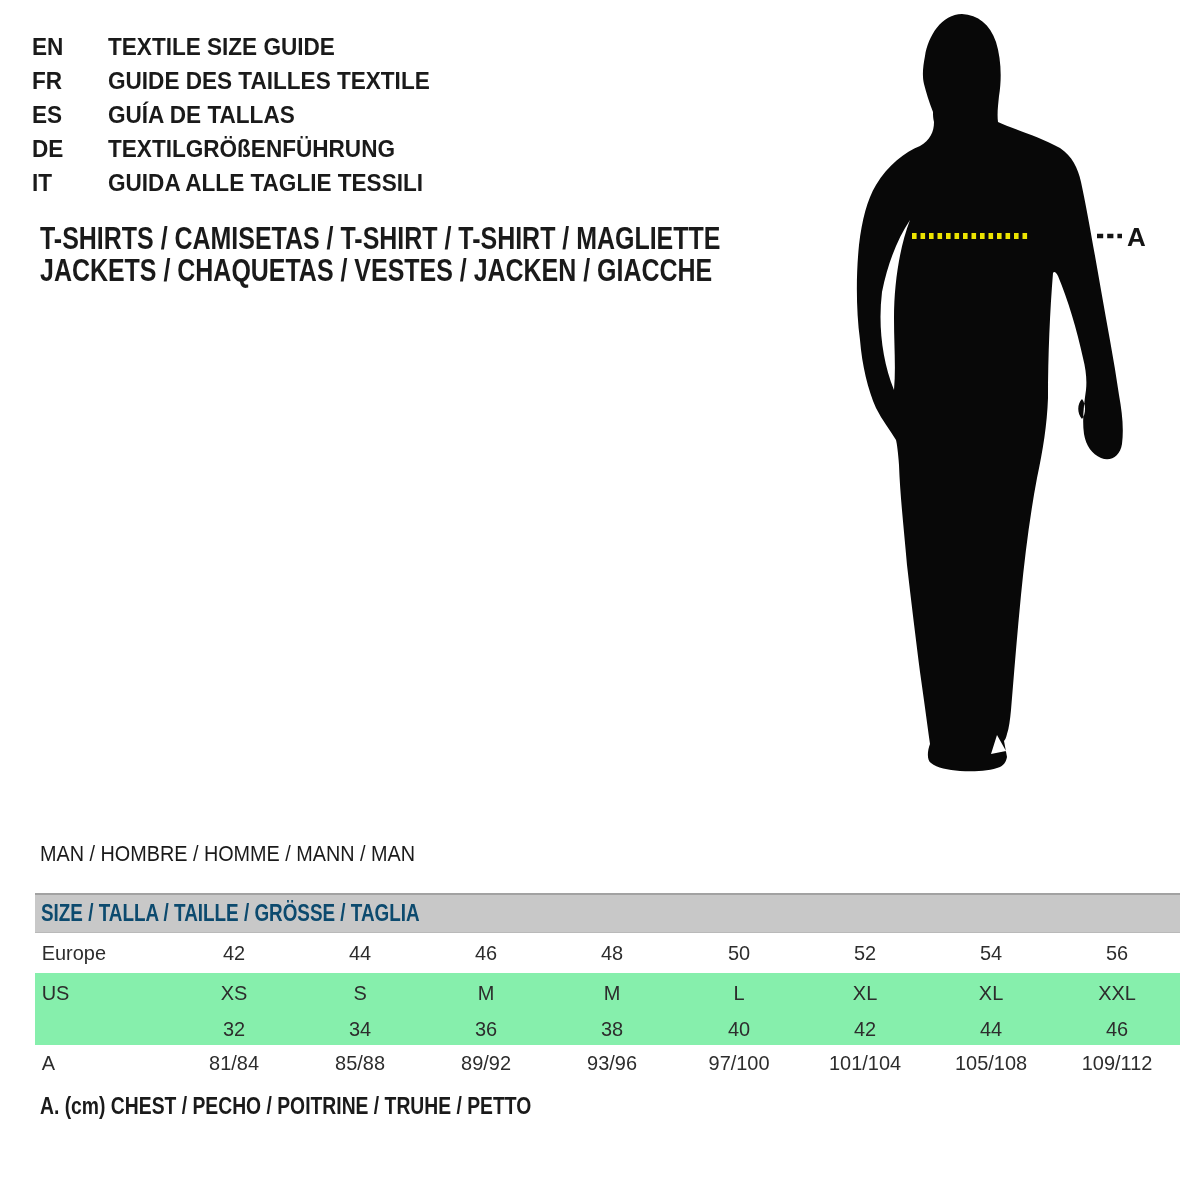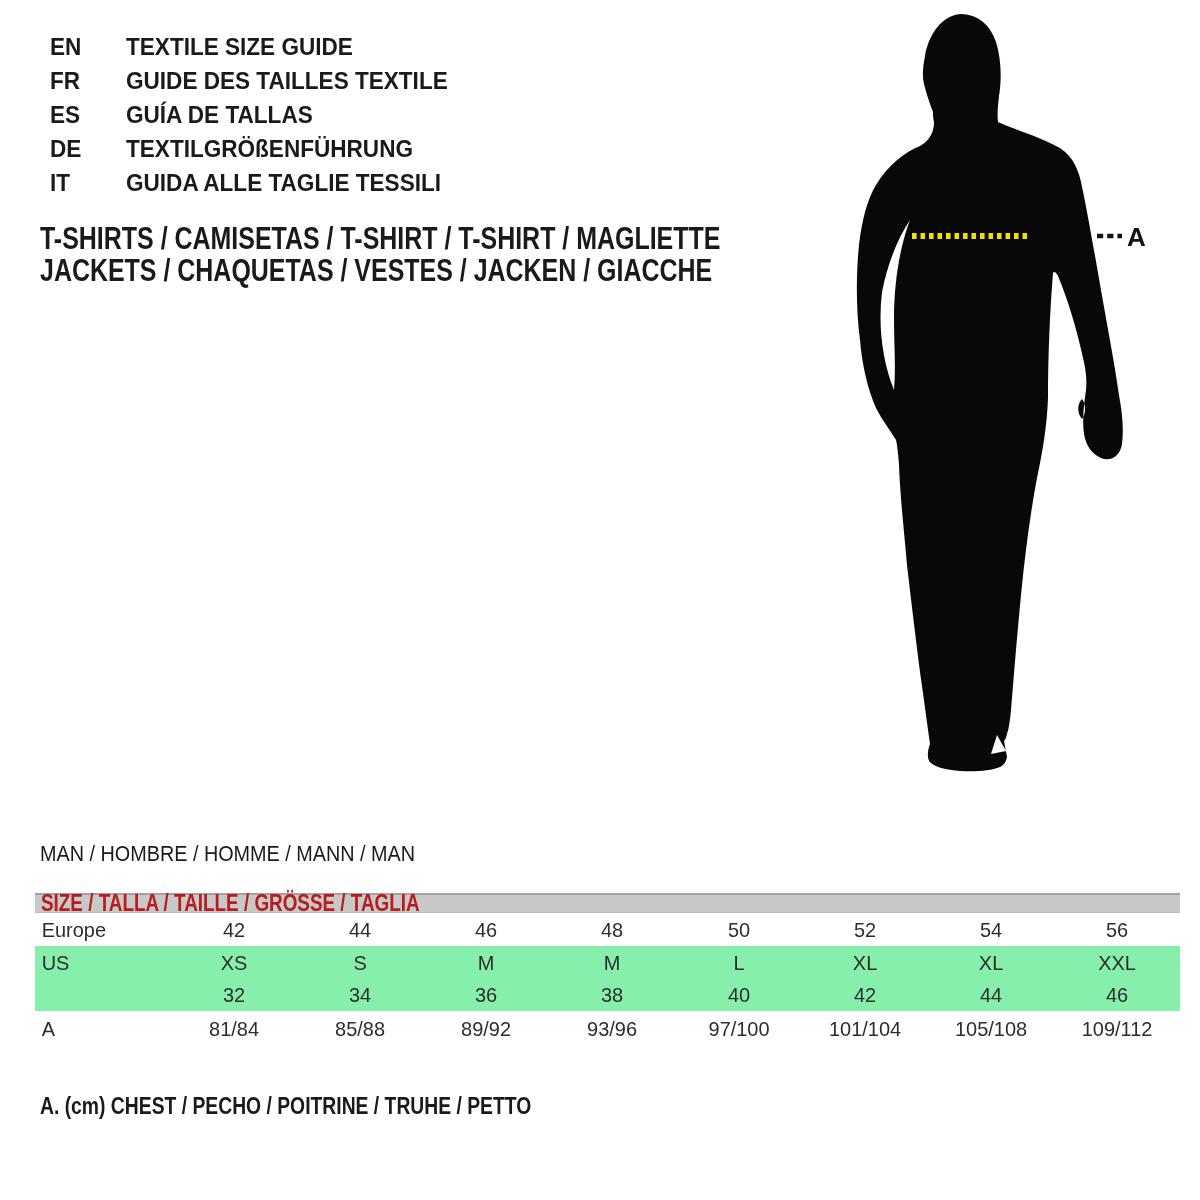--- a/index.html
+++ b/index.html
@@ -13,44 +13,44 @@
 
   
   .sx94,.sx90,.sx84,.sx82,.sx78{display:inline-block;white-space:nowrap;transform-origin:0 50%;}
   .sx94{transform:scaleX(.94);}
   .sx90{transform:scaleX(.90);}
   .sx84{transform:scaleX(.84);}
   .sx82{transform:scaleX(.82);}
   .sx78{transform:scaleX(.78);}
 
   
-  .lang-list{position:absolute;left:50px;top:30px;}
+  .lang-list{position:absolute;left:32px;top:30px;}
   .lang-row{display:flex;align-items:center;height:34px;font-weight:bold;font-size:24px;}
   .lang-code{width:76px;}
 
   
   .categories{position:absolute;left:40px;top:222px;font-size:32px;font-weight:bold;line-height:32px;}
 
   
   .figure{position:absolute;left:820px;top:0;width:380px;height:800px;}
 
   
   .section-title{position:absolute;left:40px;top:841px;margin:0;font-size:22px;font-weight:normal;line-height:26px;}
 
   
   .size-table{position:absolute;left:35px;top:893px;width:1145px;}
   .t-header{
-    height:20px;box-sizing:border-box;background:#c8c8c8;
+    height:40px;box-sizing:border-box;background:#c8c8c8;
     border-top:2px solid #a2a2a2;border-bottom:1px solid #b9b9b9;
     display:flex;align-items:center;padding-left:6px;
-    font-size:23px;font-weight:bold;color:#b91c1c;
+    font-size:23px;font-weight:bold;color:#0c4a6e;
   }
   .t-row{
     display:grid;grid-template-columns:136px repeat(8,1fr);
-    height:33px;align-items:center;font-size:21px;color:#2d2d2d;
+    height:40px;align-items:center;font-size:21px;color:#2d2d2d;
   }
   .t-row.row-a{height:36px;}
   .shaded-band{background:#86efac;}
   .cell{transform:scaleX(.95);}
   .cell.lbl{transform-origin:0 50%;padding-left:7px;}
   .cell.val{text-align:center;transform-origin:50% 50%;}
 
   
   .footnote{position:absolute;left:40px;top:1093px;font-size:23px;font-weight:bold;line-height:26px;text-align:right;}
 </style>

